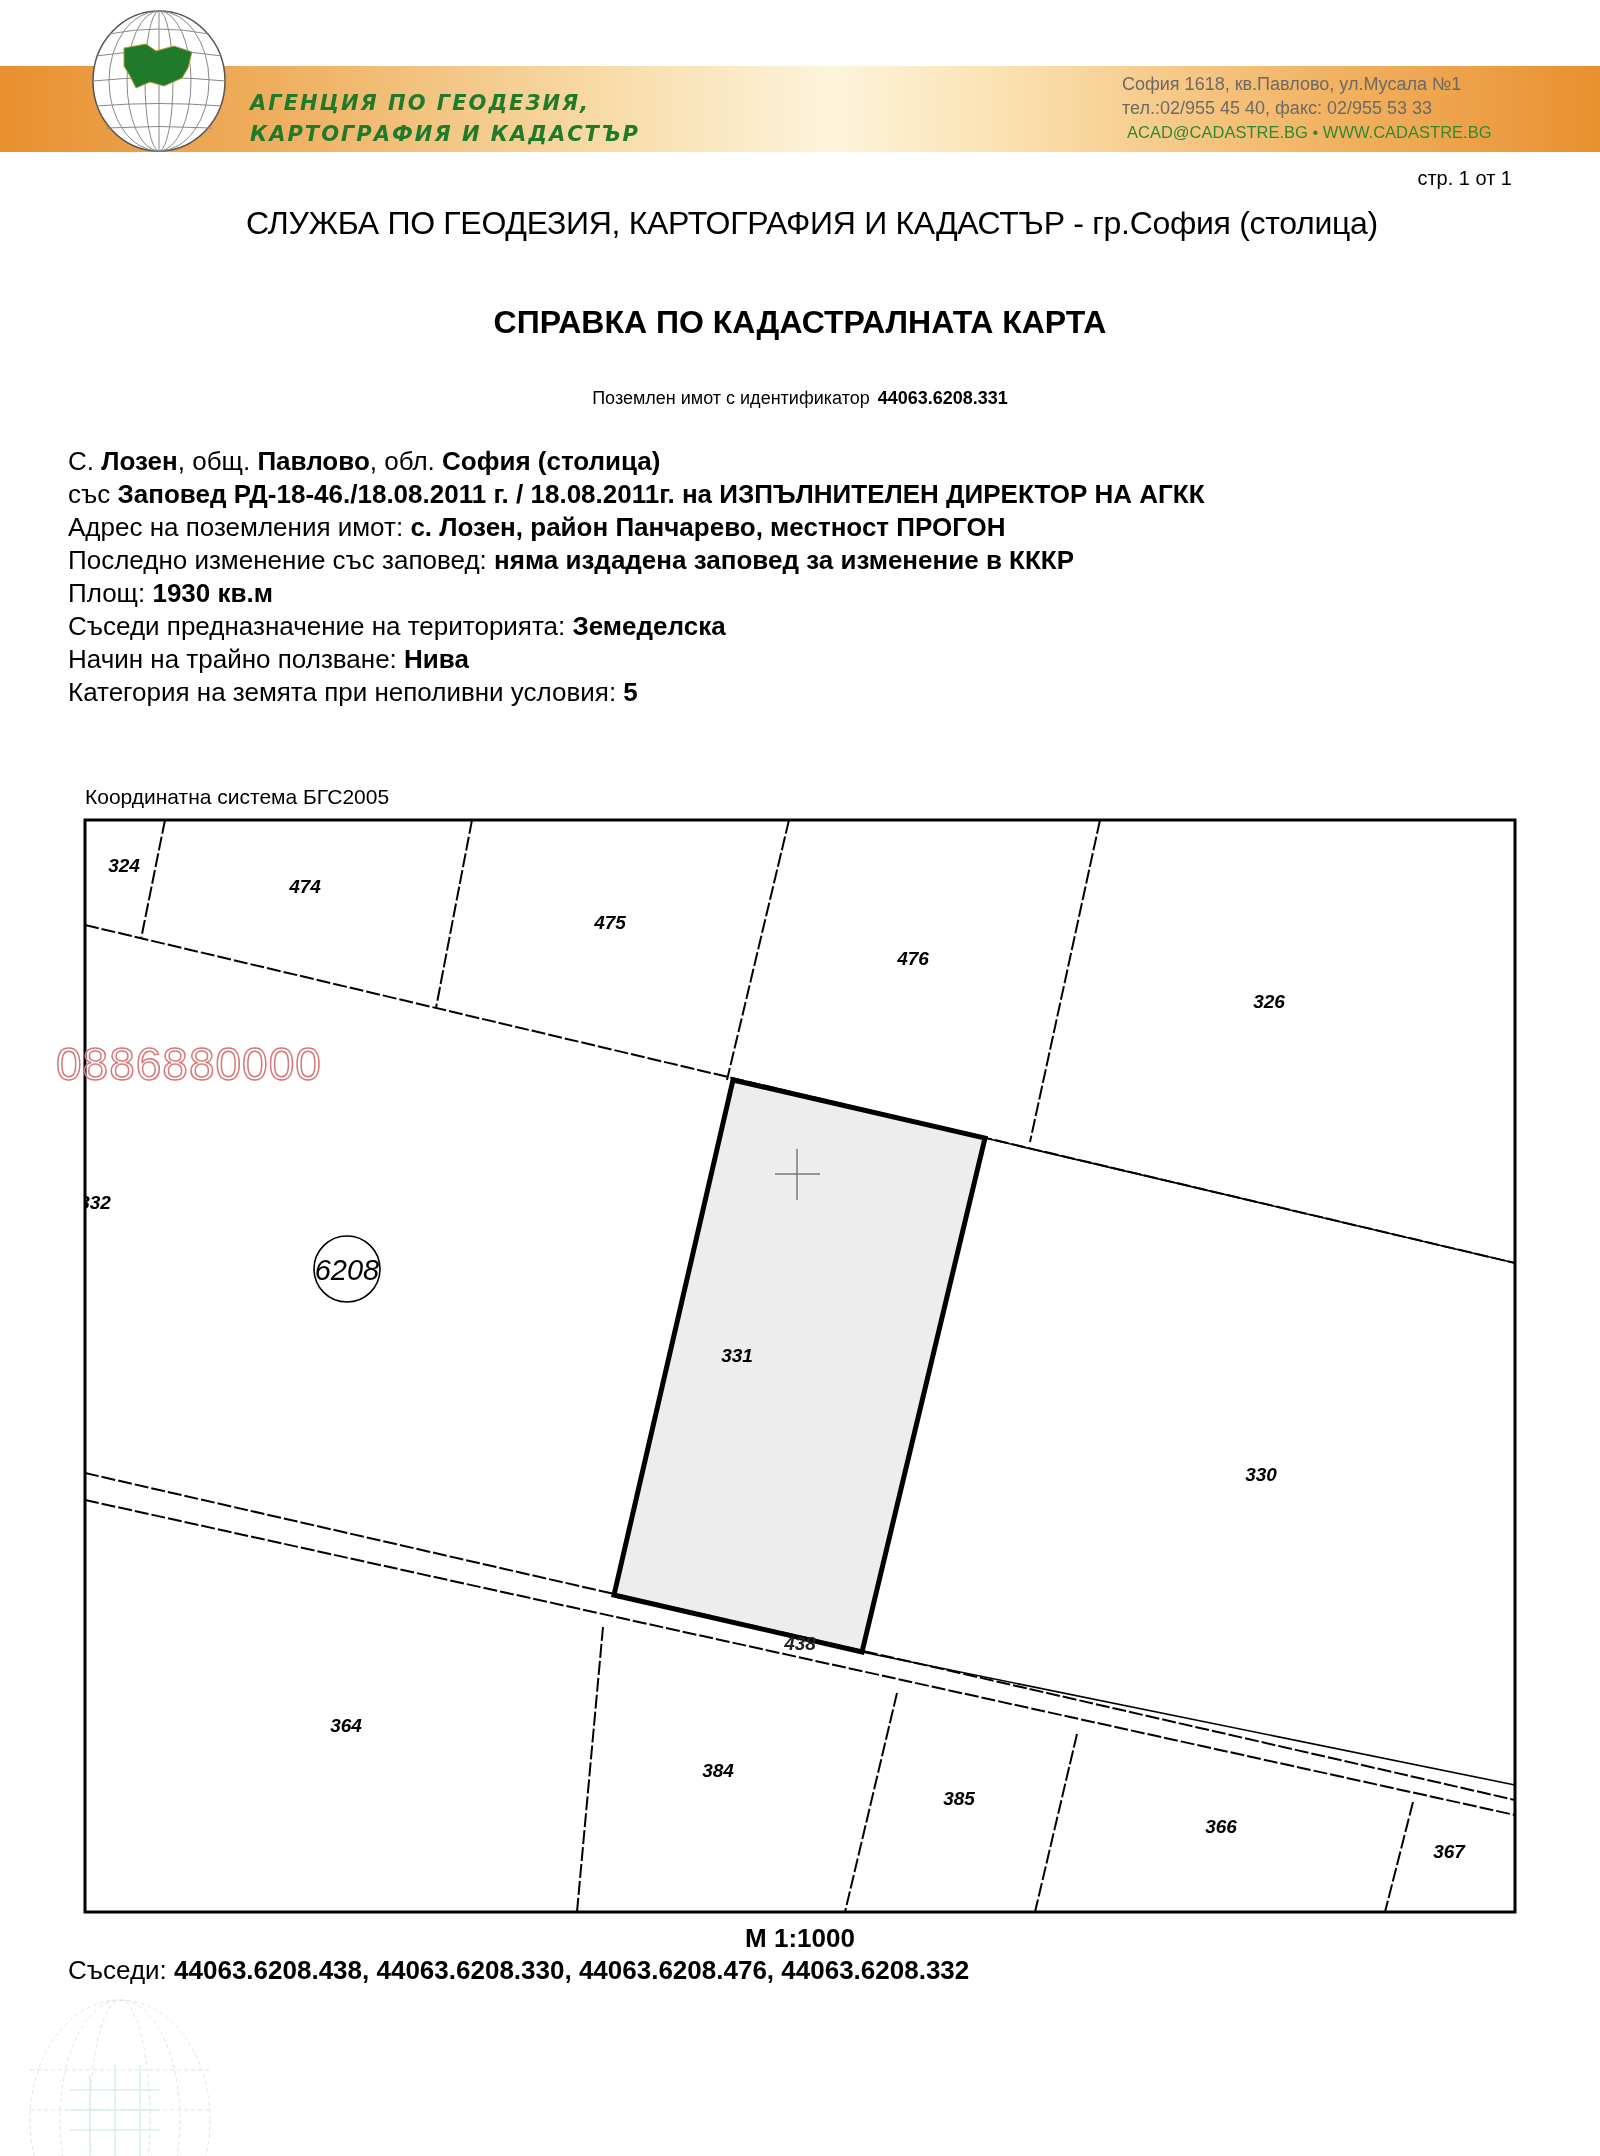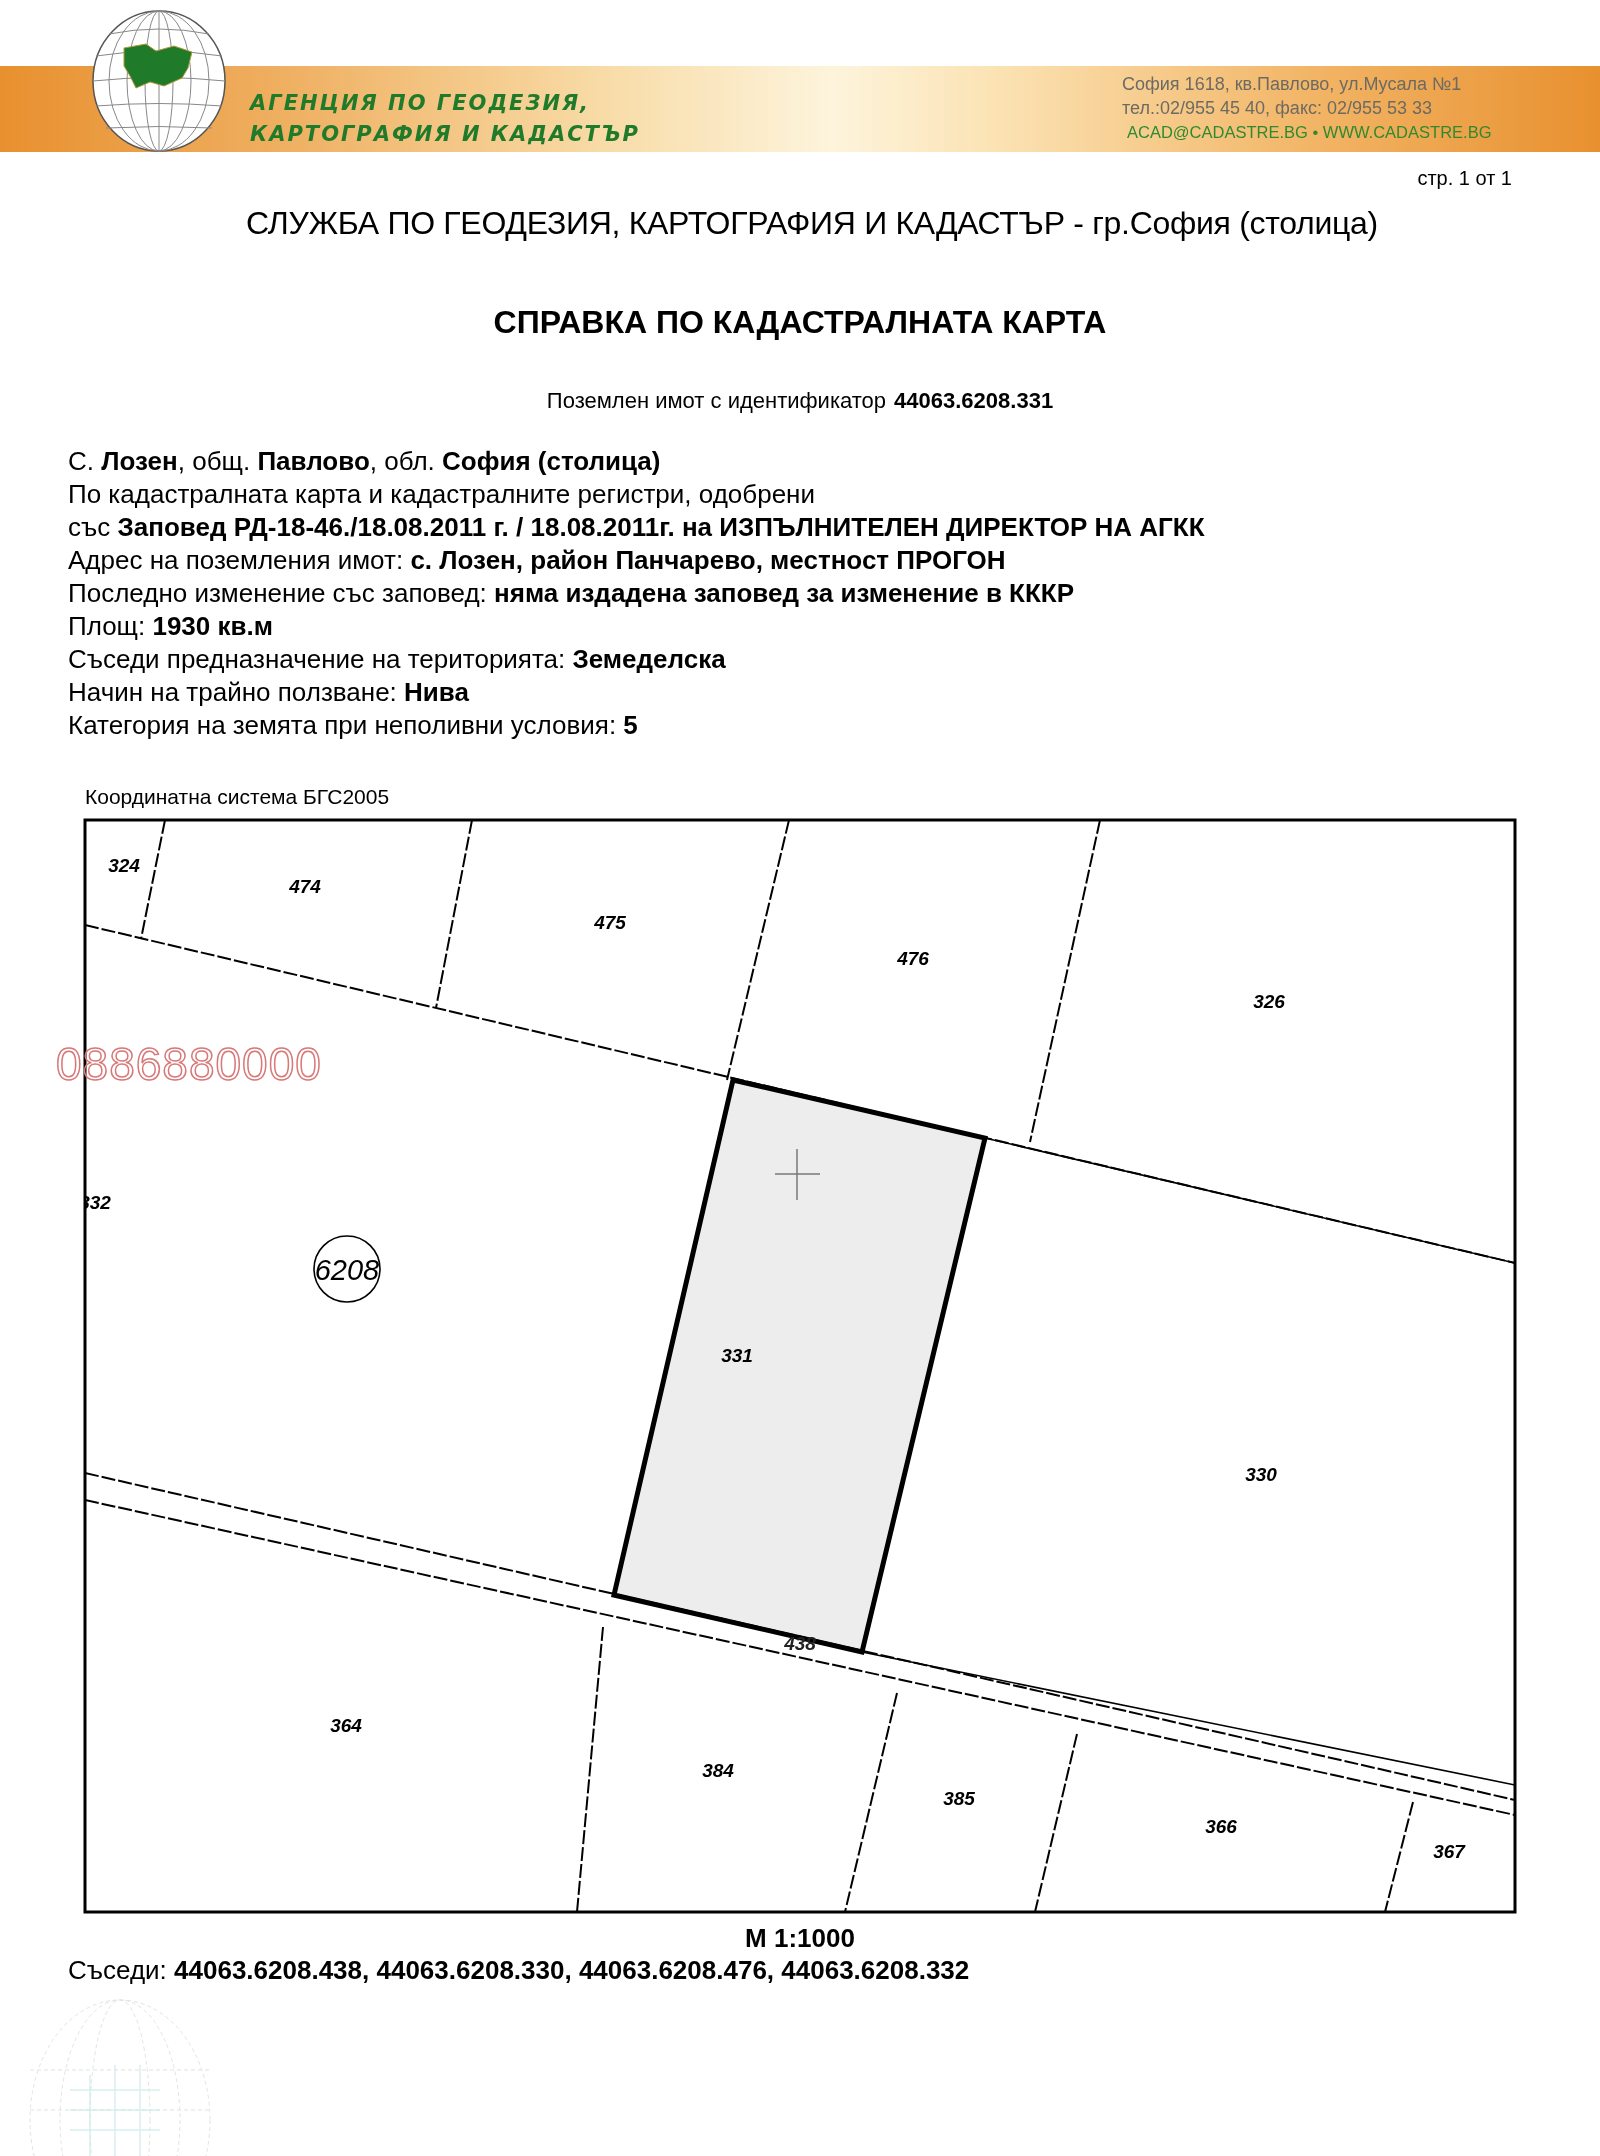--- a/index.html
+++ b/index.html
@@ -9,21 +9,21 @@
             background:linear-gradient(90deg,#e8902f 0%,#efb062 18%,#f8dca8 38%,#fdf4dc 52%,#fbe3b4 62%,#f2b566 82%,#e8902f 100%); }
   .logo { position:absolute; left:84px; top:6px; width:150px; height:150px; }
   .agency-name { position:absolute; left:250px; top:88px; font-family:"DejaVu Sans", sans-serif;
                  font-weight:bold; font-style:italic; font-size:21px; line-height:31px;
                  color:#1f7a2a; letter-spacing:2px; }
   .contact { position:absolute; left:1122px; top:72px; font-size:18px; line-height:24px; color:#6d6a64; }
   .contact .web { color:#2f8a2f; font-size:16.5px; padding-left:5px; }
   .page-no { position:absolute; right:88px; top:167px; font-size:20px; }
   .office { position:absolute; left:0; width:1600px; top:205px; text-align:center; font-size:32px; letter-spacing:-0.3px;padding-left:12px; }
   .doc-title { position:absolute; left:0; width:1600px; top:304px; text-align:center; font-size:32px; font-weight:bold; }
-  .identifier { position:absolute; left:0; width:1600px; top:388px; text-align:center; font-size:22px; }
+  .identifier { position:absolute; left:0; width:1600px; top:388px; text-align:center; font-size:18px; }
   .identifier b { margin-left:8px; }
   .info { position:absolute; left:68px; top:445px; font-size:26px; line-height:33px; }
   .info div { white-space:nowrap; }
   .coord-sys { position:absolute; left:85px; top:785px; font-size:21px; }
   .map { position:absolute; left:0; top:0; }
   .scale { position:absolute; left:0; width:1600px; top:1923px; text-align:center; font-size:26px; font-weight:bold; }
   .neighbours { position:absolute; left:68px; top:1955px; font-size:26px; white-space:nowrap; }
   .watermark-phone { position:absolute; left:56px; top:1037px; font-size:46px; color:transparent;
                      -webkit-text-stroke:1.5px #d87878; letter-spacing:1px; font-family:"Liberation Sans", sans-serif; }
   .wm-logo { position:absolute; left:20px; top:1980px; opacity:0.25; }
@@ -65,21 +65,20 @@
 <div class="office">СЛУЖБА ПО ГЕОДЕЗИЯ, КАРТОГРАФИЯ И КАДАСТЪР - гр.София (столица)</div>
 <div class="doc-title">СПРАВКА ПО КАДАСТРАЛНАТА КАРТА</div>
 <div class="identifier">
   <span>Поземлен имот с  идентификатор</span><b>44063.6208.331</b>
 </div>
 
 <div class="info">
   <div>
     <span>С. </span><b>Лозен</b><span>, общ. </span><b>Павлово</b><span>, обл. </span><b>София (столица)</b>
   </div>
-  <div>По кадастралната карта и кадастралните регистри, одобрени</div>
   <div><span>със </span><b>Заповед РД-18-46./18.08.2011 г. / 18.08.2011г. на ИЗПЪЛНИТЕЛЕН ДИРЕКТОР НА АГКК</b></div>
   <div><span>Адрес на поземления имот: </span><b>с. Лозен, район Панчарево, местност ПРОГОН</b></div>
   <div><span>Последно изменение със заповед: </span><b>няма издадена заповед за изменение в КККР</b></div>
   <div><span>Площ: </span><b>1930 кв.м</b></div>
   <div><span>Съседи предназначение на територията: </span><b>Земеделска</b></div>
   <div><span>Начин на трайно ползване: </span><b>Нива</b></div>
   <div><span>Категория на земята при неполивни условия: </span><b>5</b></div>
 </div>
 
 <div class="coord-sys">Координатна система БГС2005</div>

